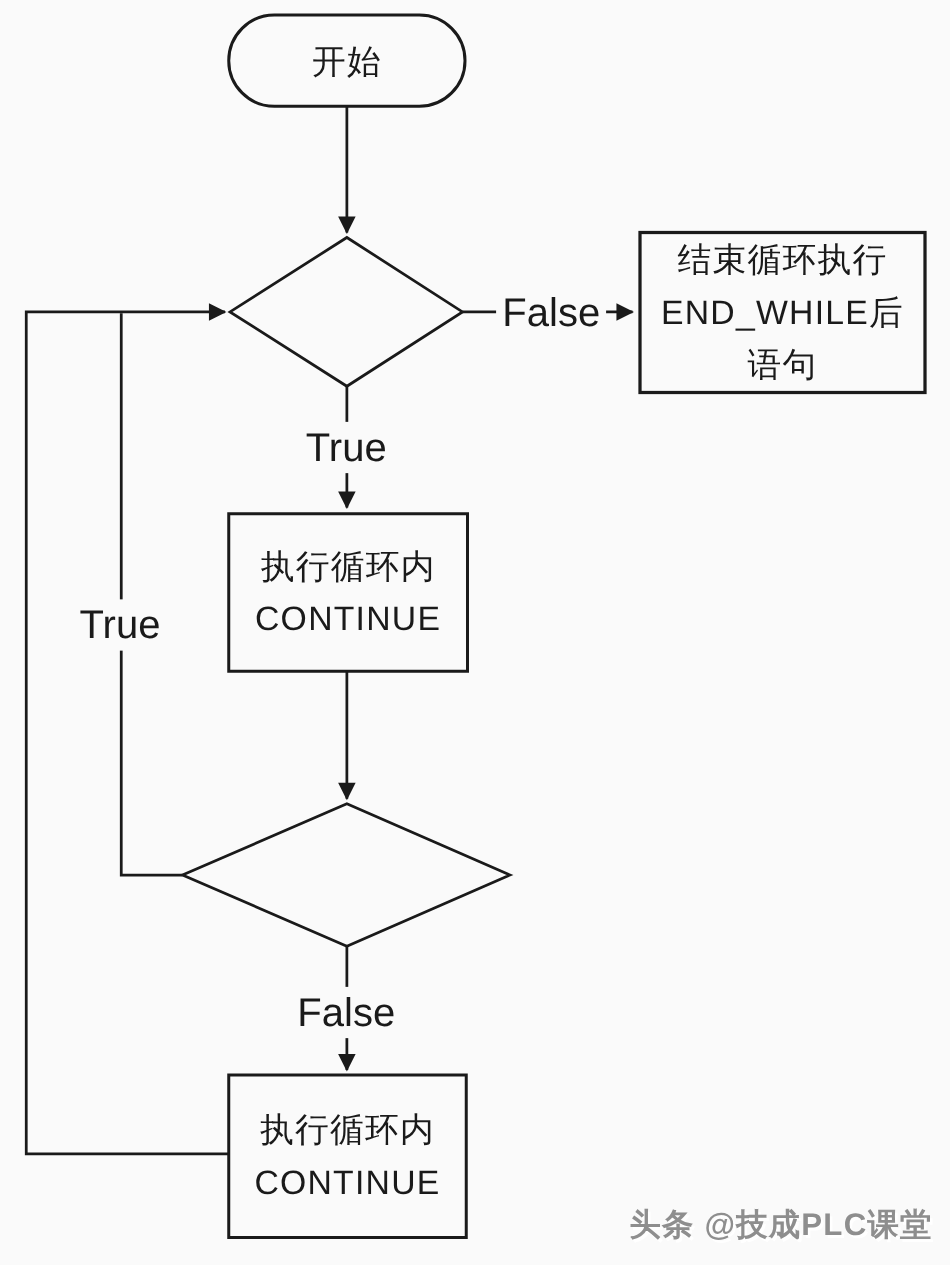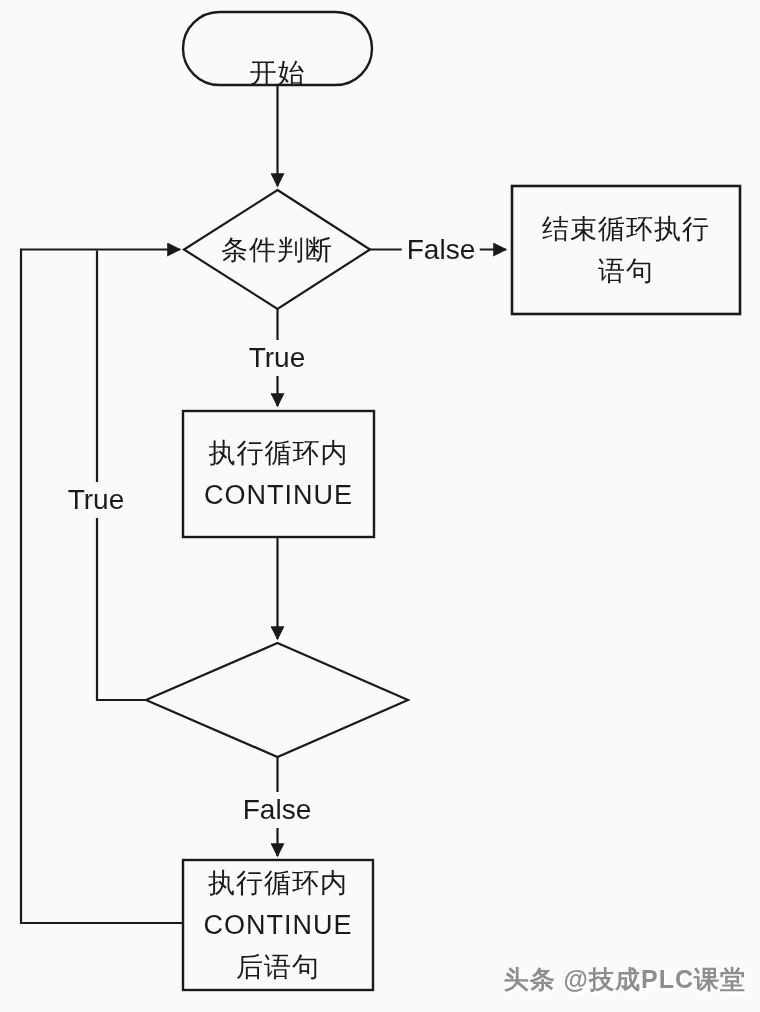--- a/index.html
+++ b/index.html
@@ -44,21 +44,21 @@
     color: #1a1a1a;
     letter-spacing: 1px;
   }
   .box-text span { display: block; }
 
   .edge-label {
     position: absolute;
     transform: translate(-50%, -50%);
     background: #fafafa;
     padding: 2px 5px;
-    font-size: 28px;
+    font-size: 32px;
     color: #1a1a1a;
     white-space: nowrap;
   }
 
   .watermark {
     position: absolute;
     right: 14px;
     top: 963px;
     font-size: 25px;
     font-weight: bold;
@@ -101,39 +101,38 @@
 
     <path d="M277.5 757 L277.5 856" fill="none" stroke="#1a1a1a" stroke-width="2.2" marker-end="url(#arrow)"></path>
 
     <rect x="183" y="860" width="190" height="130" fill="#fafafa" stroke="#1a1a1a" stroke-width="2.4"></rect>
 
     <path d="M146 700 L97 700 L97 250.5" fill="none" stroke="#1a1a1a" stroke-width="2.2"></path>
 
     <path d="M183 923 L21 923 L21 249.5 L180 249.5" fill="none" stroke="#1a1a1a" stroke-width="2.2" marker-end="url(#arrow)"></path>
   </svg>
 
-  <div class="node-label" style="left:183px; top:12px; width:189px; height:73px;margin-top:24px;">开始</div>
+  <div class="node-label" style="left:183px; top:12px; width:189px; height:73px;">开始</div>
 
-  <div class="node-label" style="left:184px; top:190px; width:186px; height:119px;">条件判断</div>
 
   <div class="box-text" style="left:512px; top:186px; width:228px; height:128px;">
     <span>结束循环执行</span>
+    <span>END_WHILE后</span>
     <span>语句</span>
   </div>
 
   <div class="box-text" style="left:183px; top:411px; width:191px; height:126px;">
     <span>执行循环内</span>
     <span>CONTINUE</span>
   </div>
 
 
   <div class="box-text" style="left:183px; top:860px; width:190px; height:130px;">
     <span>执行循环内</span>
     <span>CONTINUE</span>
-    <span>后语句</span>
   </div>
 
   <div class="edge-label" style="left:441px; top:250px;">False</div>
 
   <div class="edge-label" style="left:277px; top:358px;">True</div>
 
   <div class="edge-label" style="left:277px; top:810px;">False</div>
 
   <div class="edge-label" style="left:96px; top:500px;">True</div>
 

